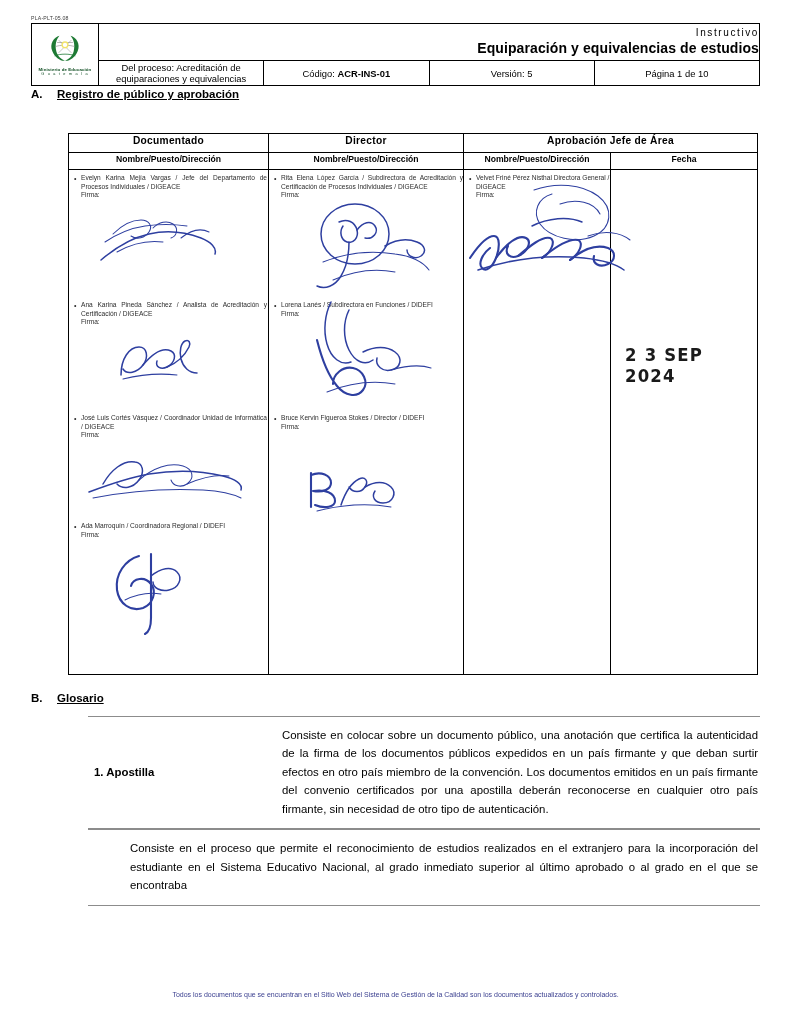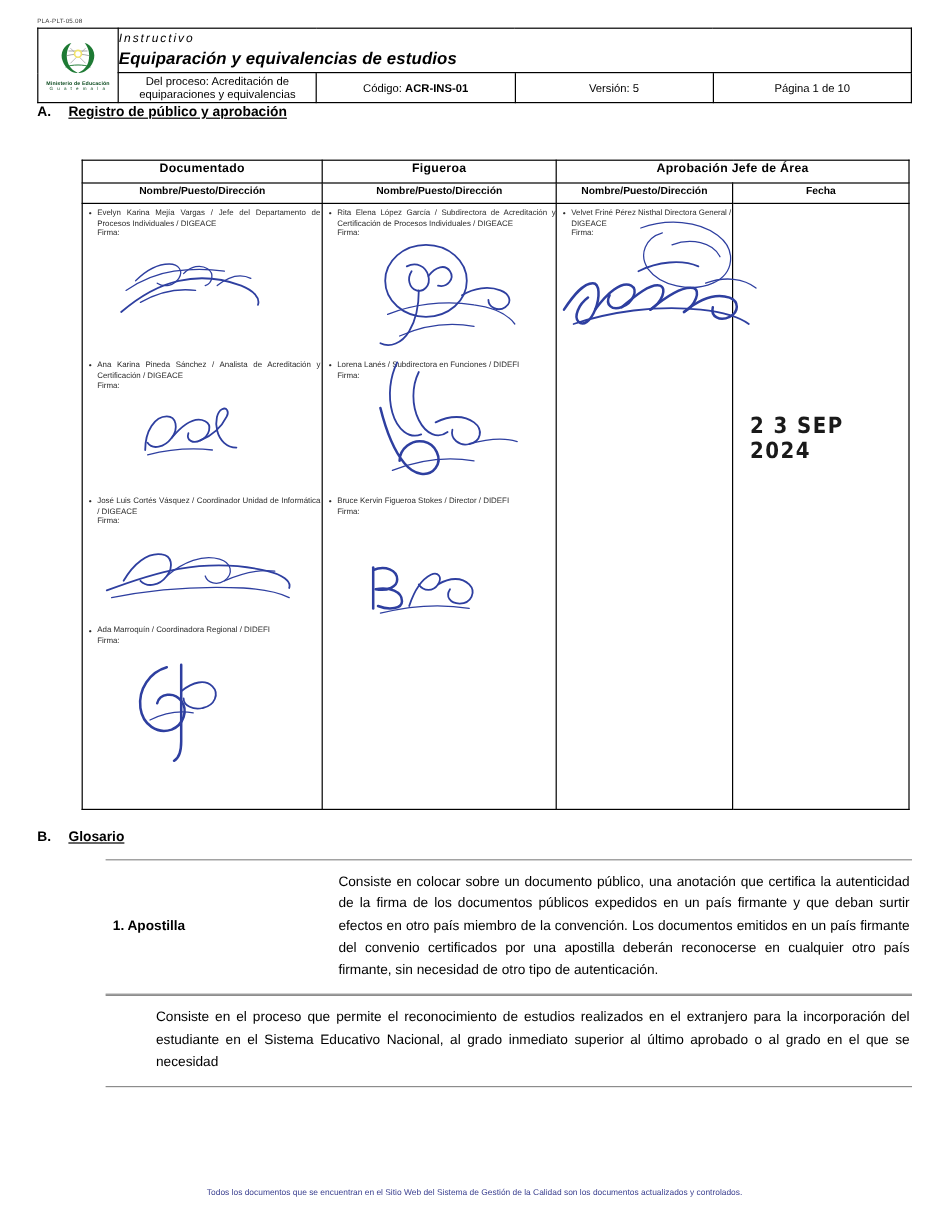--- a/index.html
+++ b/index.html
@@ -74,23 +74,22 @@
     margin-top: 1px;
     letter-spacing: 0.1px;
   }
   .logo-text2 {
     font-size: 3.8px;
     color: #0d4c20;
     letter-spacing: 1.2px;
     margin-top: 0.5px;
   }
   .title-cell {
-    text-align: left;
+    text-align: right;
     padding: 3px 0 4px 0 !important;
-    font-style: italic;
   }
   .title-sub {
     font-size: 10px;
     letter-spacing: 1.6px;
     margin-bottom: 2px;
   }
   .title-main {
     font-size: 14px;
     font-weight: bold;
     letter-spacing: 0.1px;
@@ -292,21 +291,21 @@
     </table>
 
   <div class="section-heading" id="sec-a">
     <span class="letter">A.</span><span class="label">Registro de público y aprobación</span>
   </div>
 
   <table class="approval-table">
     <tbody>
         <tr class="ap-head-top">
       <th style="width:199px">Documentado</th>
-      <th style="width:194px">Figueroa</th>
+      <th style="width:194px">Director</th>
       <th colspan="2">Aprobación Jefe de Área</th>
     </tr>
     <tr class="ap-head-sub">
       <th>Nombre/Puesto/Dirección</th>
       <th>Nombre/Puesto/Dirección</th>
       <th style="width:172px">Nombre/Puesto/Dirección</th>
       <th style="width:123px">Fecha</th>
     </tr>
     <tr>
 
@@ -458,21 +457,21 @@
       </div>
       <div class="gl-def">Consiste en colocar sobre un documento público, una anotación que certifica la autenticidad de la firma de los documentos públicos expedidos en un país firmante y que deban surtir efectos en otro país miembro de la convención. Los documentos emitidos en un país firmante del convenio certificados por una apostilla deberán reconocerse en cualquier otro país firmante, sin necesidad de otro tipo de autenticación.</div>
     </div>
 
     <div class="gl-rule"></div>
 
 
     <div class="gl-rule"></div>
 
     <div class="gl-row">
-      <div class="gl-def">Consiste en el proceso que permite el reconocimiento de estudios realizados en el extranjero para la incorporación del estudiante en el Sistema Educativo Nacional, al grado inmediato superior al último aprobado o al grado en el que se necesidad</div>
+      <div class="gl-def">Consiste en el proceso que permite el reconocimiento de estudios realizados en el extranjero para la incorporación del estudiante en el Sistema Educativo Nacional, al grado inmediato superior al último aprobado o al grado en el que se encontraba</div>
     </div>
 
     <div class="gl-rule"></div>
   </div>
 
   <div class="footer">Todos los documentos que se encuentran en el Sitio Web del Sistema de Gestión de la Calidad son los documentos actualizados y controlados.</div>
 
 </div>
 
 </body></html>

